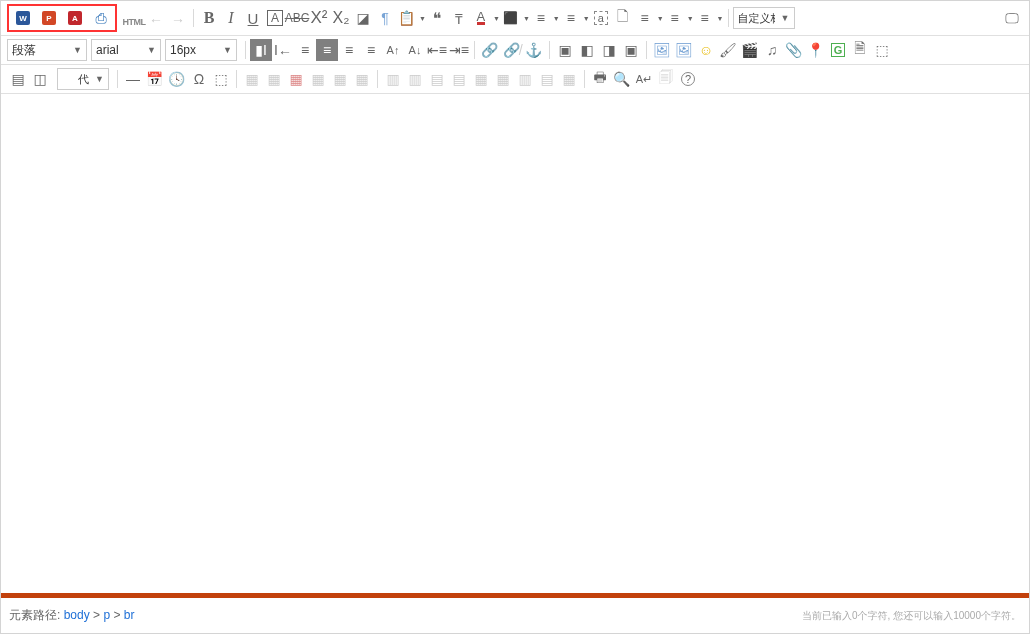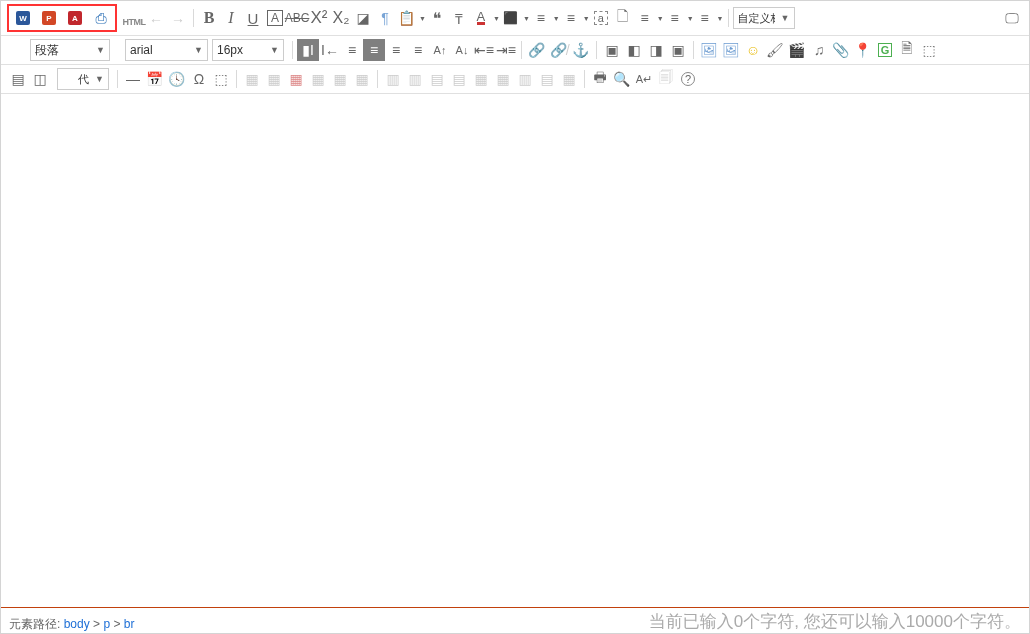--- a/index.html
+++ b/index.html
@@ -69,50 +69,50 @@
     cursor: pointer;
     background: #fff;
     margin-right: 4px;
     justify-content: space-between;
   }
   .select-box .arrow {
     font-size: 9px;
     color: #666;
     margin-left: 6px;
   }
-  .w-para { width: 80px; margin-left: 23px; }
-  .w-font { width: 83px; margin-left: 11px; }
+  .w-para { width: 80px; }
+  .w-font { width: 70px; }
   .w-size { width: 72px; }
   .w-custom { width: 62px; font-size:11px; }
   .w-code { width: 52px; font-size:11px;padding-left:20px; }
   .dd-arrow {
     font-size: 7px;
     color: #666;
     margin-left: 1px;
   }
   .btn-wrap { display:flex; align-items:center; }
   .spacer { flex: 1; }
   .content-area {
     flex: 1;
     background: #fff;
     padding: 10px;
     overflow: auto;
   }
   .status-bar {
-    height: 26px;
-    border-top: 1px solid #c2410c;
-    display: flex;
-    align-items: flex-end;
+    height: 40px;
+    border-top: 5px solid #c2410c;
+    display: flex;
+    align-items: center;
     padding: 0 8px;
     font-size: 12px;
     color: #666;
   }
   .status-path { color: #666; }
   .status-path .link { color: #1e6fd6; }
-  .status-right { color: #aaa; font-size: 17px; }
+  .status-right { color: #aaa; font-size: 10px; }
   .tiny-text { font-size: 9px; color: #888; font-weight: bold; letter-spacing: -0.5px; margin-top: 8px;}
   .row3-sep-space { width: 6px; }
   .doc-icon {
     width:14px; height:14px; border-radius:2px;
     display:flex; align-items:center; justify-content:center;
     font-size:8px; font-weight:bold; color:#fff;
   }
 </style>
 </head>
 <body>

